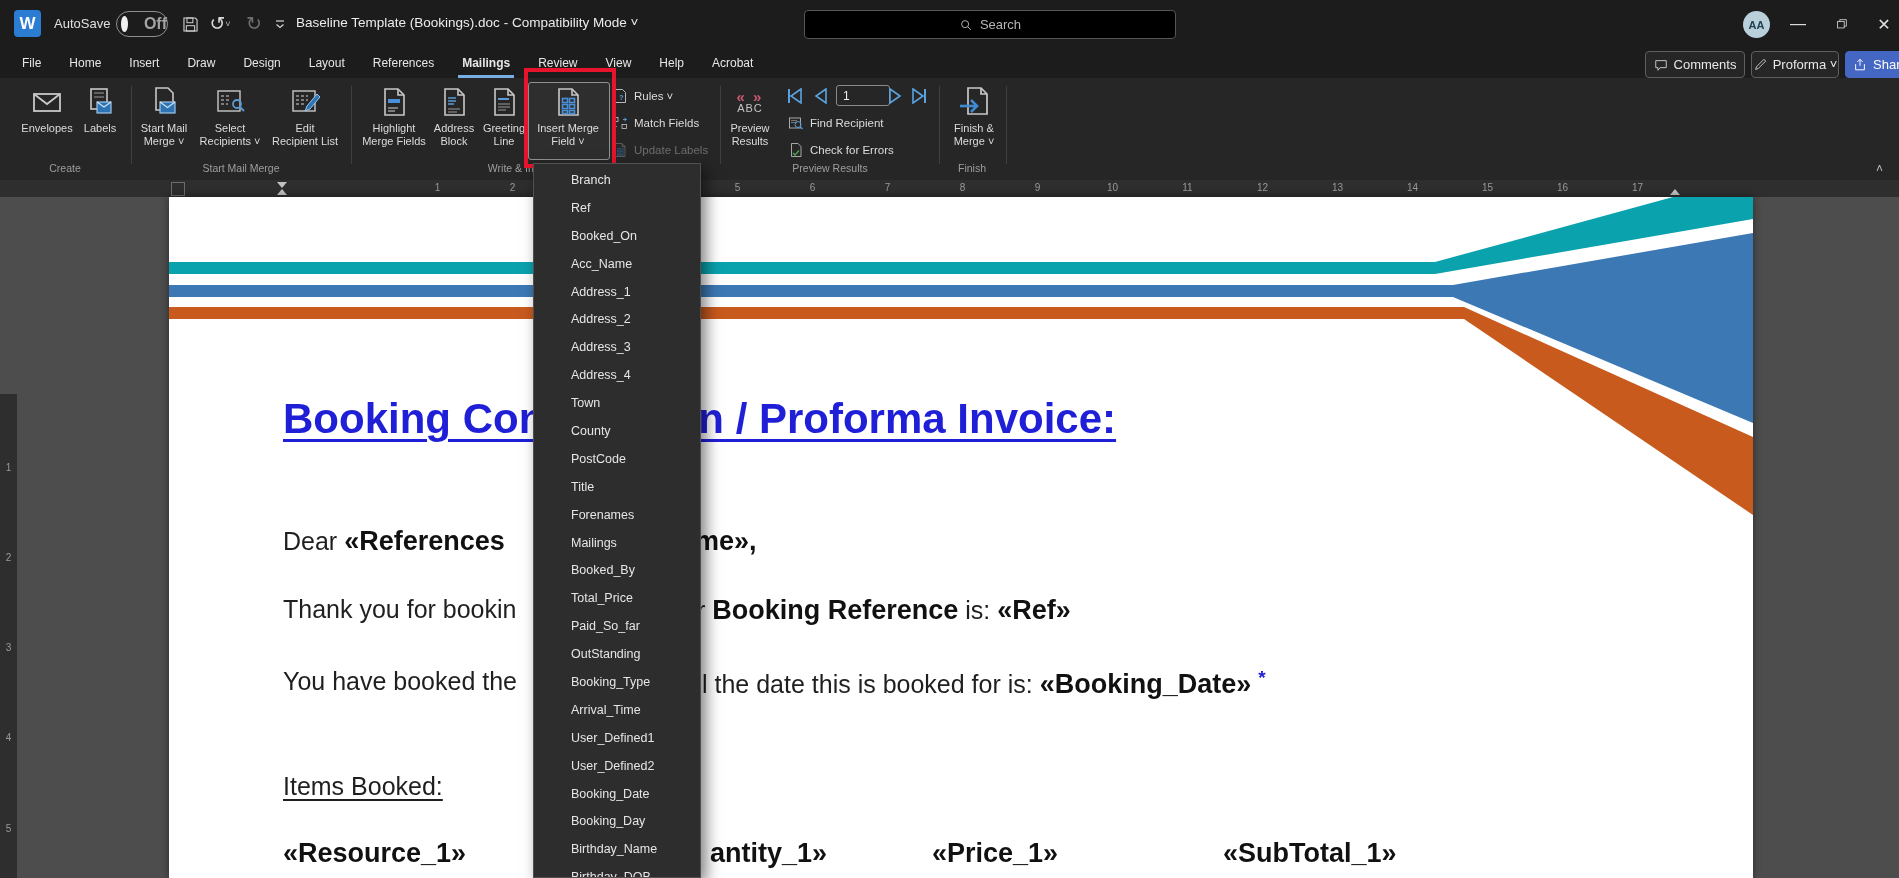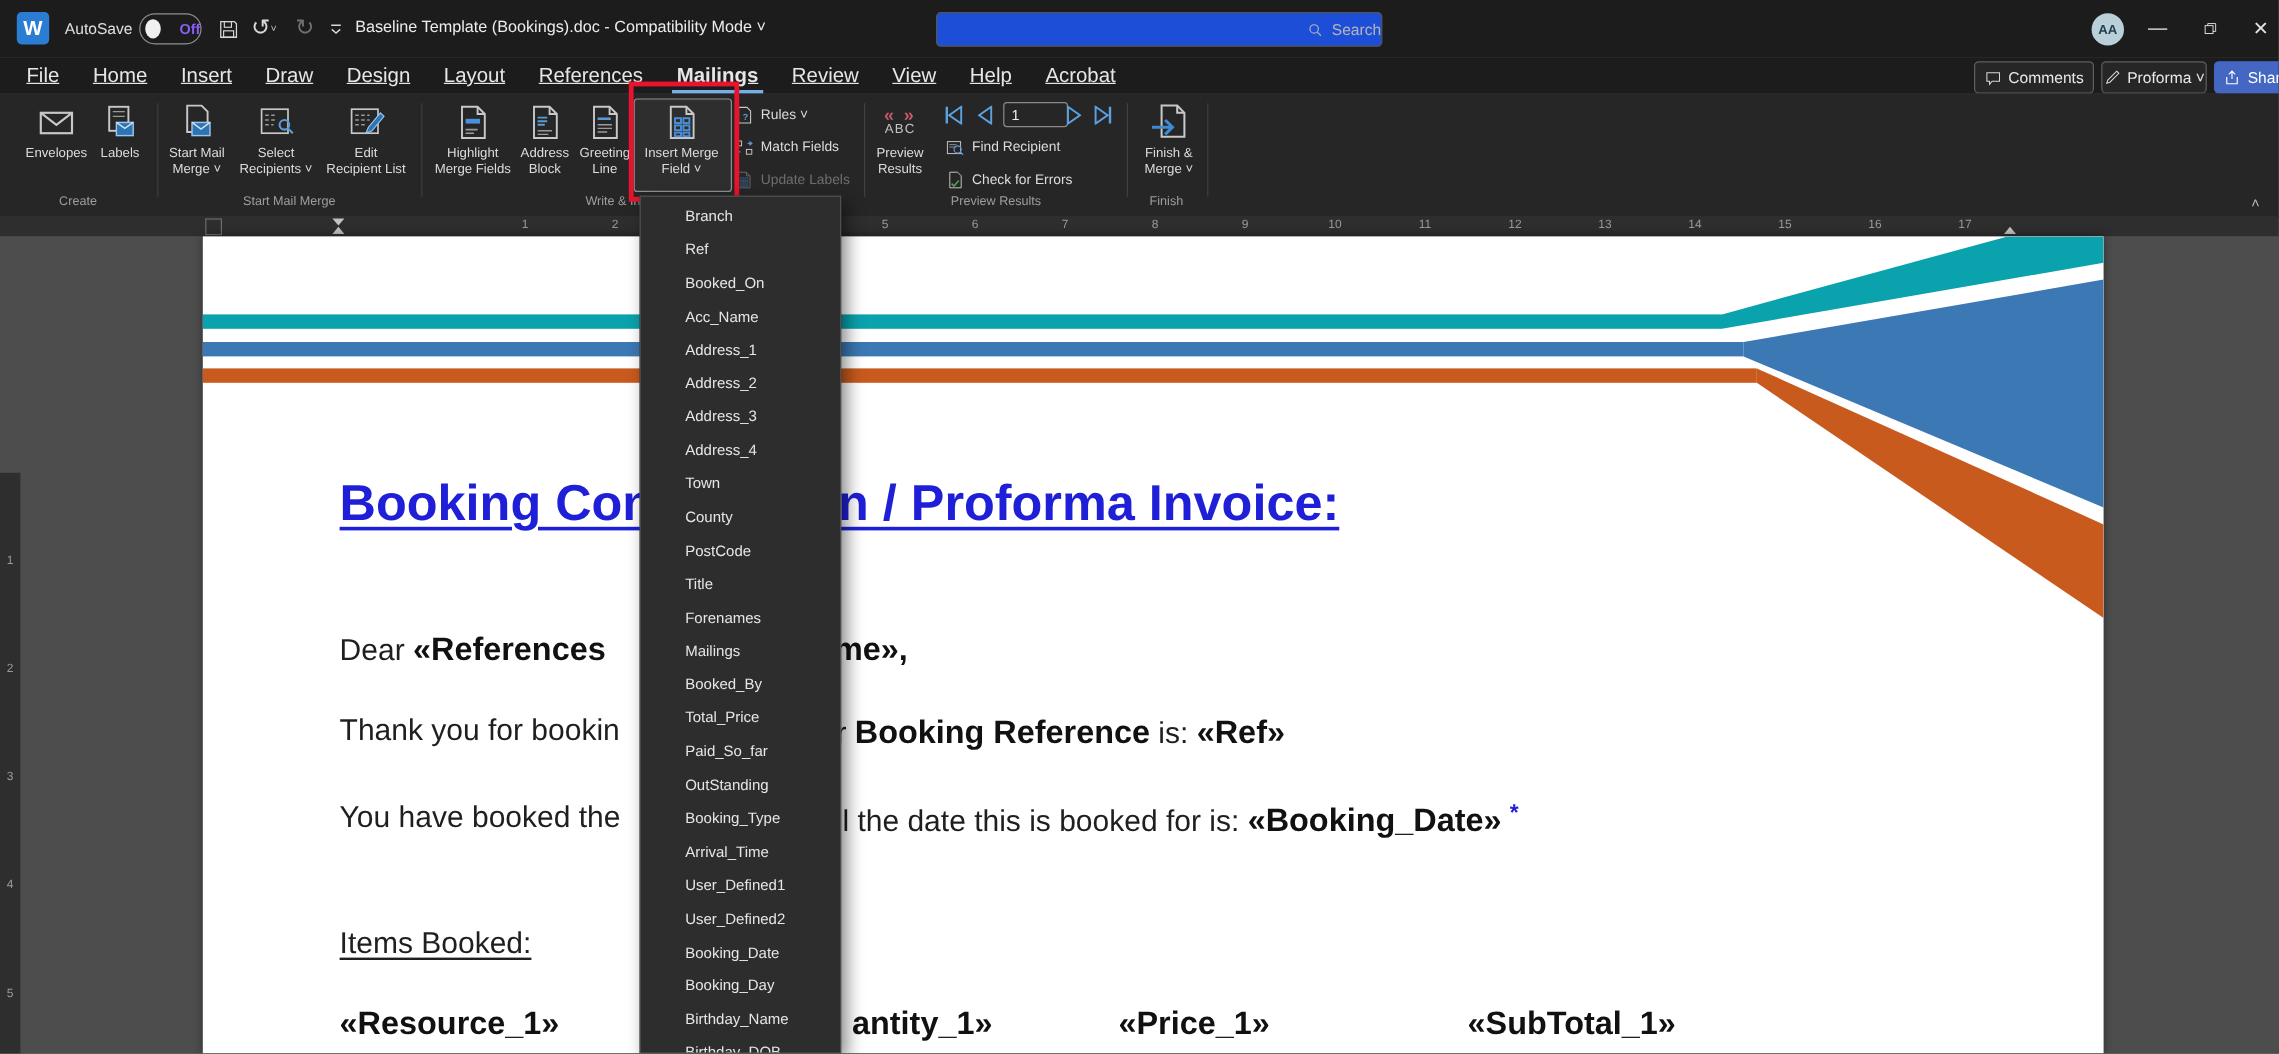--- a/index.html
+++ b/index.html
@@ -8,37 +8,37 @@
   .abs{position:absolute;}
 
   
   .titlebar{position:absolute;left:0;top:0;width:1899px;height:48px;background:#1c1c1c;color:#e8e8e8;}
   .wlogo{position:absolute;left:14px;top:10px;width:27px;height:27px;background:#2b7cd3;border-radius:4px;
          color:#fff;font-weight:bold;font-size:17px;display:flex;align-items:center;justify-content:center;}
   .autosave-label{position:absolute;left:54px;top:16px;font-size:13px;color:#e0e0e0;}
   .toggle{position:absolute;left:116px;top:11px;width:50px;height:24px;border:1px solid #8f8f8f;border-radius:13px;
           display:flex;align-items:center;}
   .knob{width:16px;height:16px;border-radius:50%;background:#f0f0f0;margin-left:4px;}
-  .toggle-text{font-size:12px;font-weight:bold;color:#8b5cf6;margin-left:16px;}
+  .toggle-text{font-size:16px;font-weight:bold;color:#a3a3a3;margin-left:16px;}
   .qicon{position:absolute;top:12px;width:24px;height:24px;color:#d8d8d8;display:flex;align-items:center;justify-content:center;}
   .uglyph{font-size:19px;line-height:20px;}
   .dim{color:#6f6f6f;}
   .smallcaret{font-size:9px;color:#bdbdbd;}
   .doc-title{position:absolute;left:296px;top:15px;font-size:13.5px;color:#ececec;white-space:nowrap;}
   .doc-title .mode{color:#ececec;}
-  .searchbox{position:absolute;left:780px;top:10px;width:370px;height:27px;background:#1d4ed8;border:1px solid #565656;
-             border-radius:4px;display:flex;align-items:center;justify-content:flex-end;color:#b6b6b6;font-size:13px;gap:7px;}
+  .searchbox{position:absolute;left:804px;top:10px;width:370px;height:27px;background:#000000;border:1px solid #565656;
+             border-radius:4px;display:flex;align-items:center;justify-content:center;color:#b6b6b6;font-size:13px;gap:7px;}
   .avatar{position:absolute;left:1743px;top:11px;width:27px;height:27px;border-radius:50%;background:#b9cfda;
           color:#23404f;font-size:11px;font-weight:bold;display:flex;align-items:center;justify-content:center;}
   .winbtn{position:absolute;top:0;width:44px;height:48px;display:flex;align-items:center;justify-content:center;color:#e2e2e2;}
 
   
   .tabrow{position:absolute;left:0;top:48px;width:1899px;height:30px;background:#1c1c1c;}
   .tabs{position:absolute;left:8px;top:0;height:30px;display:flex;}
-  .tab{padding:0 14px;height:30px;display:flex;align-items:center;font-size:17px;color:#e6e6e6;position:relative;text-decoration:underline;}
+  .tab{padding:0 14px;height:30px;display:flex;align-items:center;font-size:12px;color:#e6e6e6;position:relative;}
   .tab.active{font-weight:bold;}
   .tab.active::after{content:"";position:absolute;left:10px;right:10px;bottom:0;height:3px;background:#77aee4;}
   .pillbtn{position:absolute;top:3px;height:25px;border:1px solid #5f5f5f;border-radius:4px;background:#262626;
            display:flex;align-items:center;justify-content:center;gap:6px;color:#e8e8e8;font-size:13px;}
   .sharebtn{background:#4467c4;border-color:#4467c4;color:#fff;}
 
   
   .ribbon{position:absolute;left:0;top:78px;width:1899px;height:102px;background:#262626;border-bottom:1px solid #171717;}
   .divider{position:absolute;top:8px;width:1px;height:78px;background:#3f3f3f;}
   .bb{position:absolute;top:4px;display:flex;flex-direction:column;align-items:center;color:#dcdcdc;}

